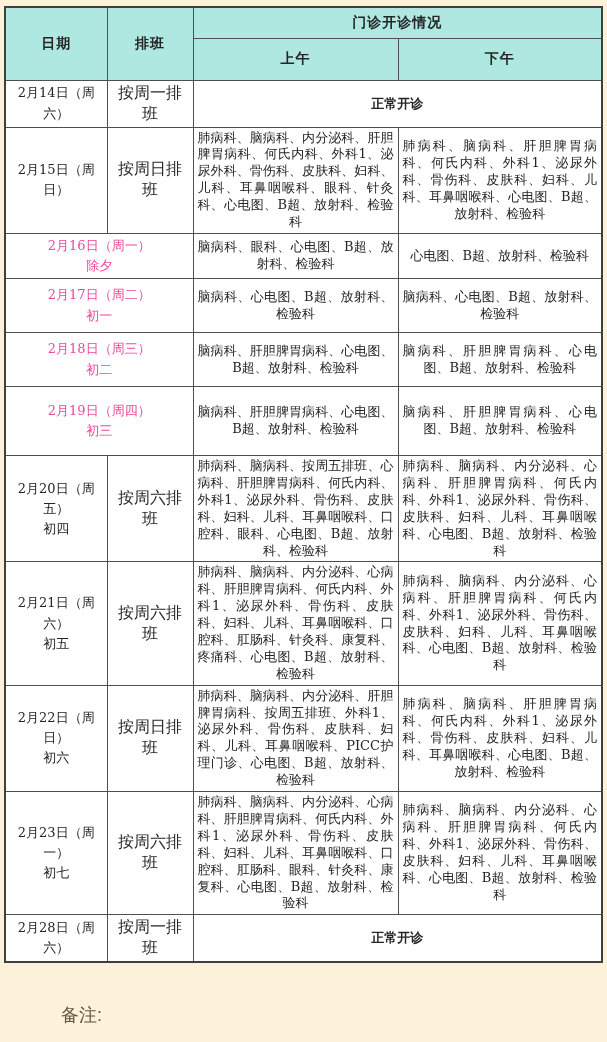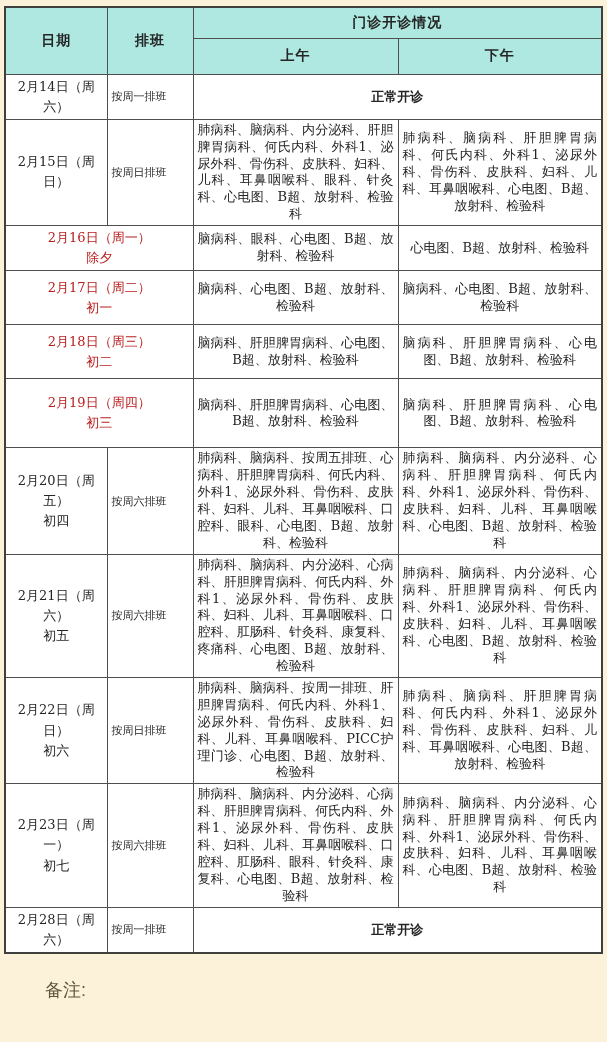--- a/index.html
+++ b/index.html
@@ -32,63 +32,63 @@
     letter-spacing:1px;
     margin-top:39px;
   }
   .date-cell{
     font-size:13px;
     text-align:center;
     line-height:1.55;
     margin-left:40px;
   }
   .shift-cell{
-    font-size:11px;
-    text-align:left;
+    font-size:16px;
+    text-align:center;
   }
   .dept-cell{
     font-size:13px;
     line-height:1.3;
     padding:3px 7px;
     text-align:justify;
     text-align-last:center;
   }
   .full-cell{
     font-size:13px;
     text-align:center;
     font-weight:bold;
   }
-  .red{color:#b91c1c;}
+  .red{color:#ec4899;}
   .notes{
     padding:20px 22px 0 17px;
     font-family:"Liberation Sans",sans-serif;
     font-size:18px;
     line-height:1.85;
     color:#60563e;
   }
-  .notes p{margin:0;text-indent:28px;}
+  .notes p{margin:16px;text-indent:28px;}
 </style>
 </head>
 <body>
 
 <div class="page">
   <table class="schedule">
     <colgroup>
       <col style="width:102px">
       <col style="width:86px">
       <col style="width:205px">
       <col style="width:204px">
     </colgroup>
     <thead>
       <tr style="height:31px">
         <th rowspan="2">日期</th>
         <th rowspan="2">排班</th>
         <th colspan="2">门诊开诊情况</th>
       </tr>
-      <tr style="height:36px">
+      <tr style="height:42px">
         <th>上午</th>
         <th>下午</th>
       </tr>
     </thead>
     <tbody>
       <tr style="height:43px">
         <td class="date-cell">
             <div>2月14日（周六）</div>
           </td>
         <td class="shift-cell">按周一排班</td>
@@ -151,21 +151,21 @@
         <td class="shift-cell">按周六排班</td>
         <td class="dept-cell">肺病科、脑病科、内分泌科、心病科、肝胆脾胃病科、何氏内科、外科1、泌尿外科、骨伤科、皮肤科、妇科、儿科、耳鼻咽喉科、口腔科、肛肠科、针灸科、康复科、疼痛科、心电图、B超、放射科、检验科</td>
         <td class="dept-cell">肺病科、脑病科、内分泌科、心病科、肝胆脾胃病科、何氏内科、外科1、泌尿外科、骨伤科、皮肤科、妇科、儿科、耳鼻咽喉科、心电图、B超、放射科、检验科</td>
       </tr>
       <tr style="height:100px">
         <td class="date-cell">
             <div>2月22日（周日）</div>
             <div>初六</div>
           </td>
         <td class="shift-cell">按周日排班</td>
-        <td class="dept-cell">肺病科、脑病科、按周一排班、肝胆脾胃病科、何氏内科、外科1、泌尿外科、骨伤科、皮肤科、妇科、儿科、耳鼻咽喉科、PICC护理门诊、心电图、B超、放射科、检验科</td>
+        <td class="dept-cell">肺病科、脑病科、内分泌科、肝胆脾胃病科、按周五排班、外科1、泌尿外科、骨伤科、皮肤科、妇科、儿科、耳鼻咽喉科、PICC护理门诊、心电图、B超、放射科、检验科</td>
         <td class="dept-cell">肺病科、脑病科、肝胆脾胃病科、何氏内科、外科1、泌尿外科、骨伤科、皮肤科、妇科、儿科、耳鼻咽喉科、心电图、B超、放射科、检验科</td>
       </tr>
       <tr style="height:108px">
         <td class="date-cell">
             <div>2月23日（周一）</div>
             <div>初七</div>
           </td>
         <td class="shift-cell">按周六排班</td>
         <td class="dept-cell">肺病科、脑病科、内分泌科、心病科、肝胆脾胃病科、何氏内科、外科1、泌尿外科、骨伤科、皮肤科、妇科、儿科、耳鼻咽喉科、口腔科、肛肠科、眼科、针灸科、康复科、心电图、B超、放射科、检验科</td>
         <td class="dept-cell">肺病科、脑病科、内分泌科、心病科、肝胆脾胃病科、何氏内科、外科1、泌尿外科、骨伤科、皮肤科、妇科、儿科、耳鼻咽喉科、心电图、B超、放射科、检验科</td>

